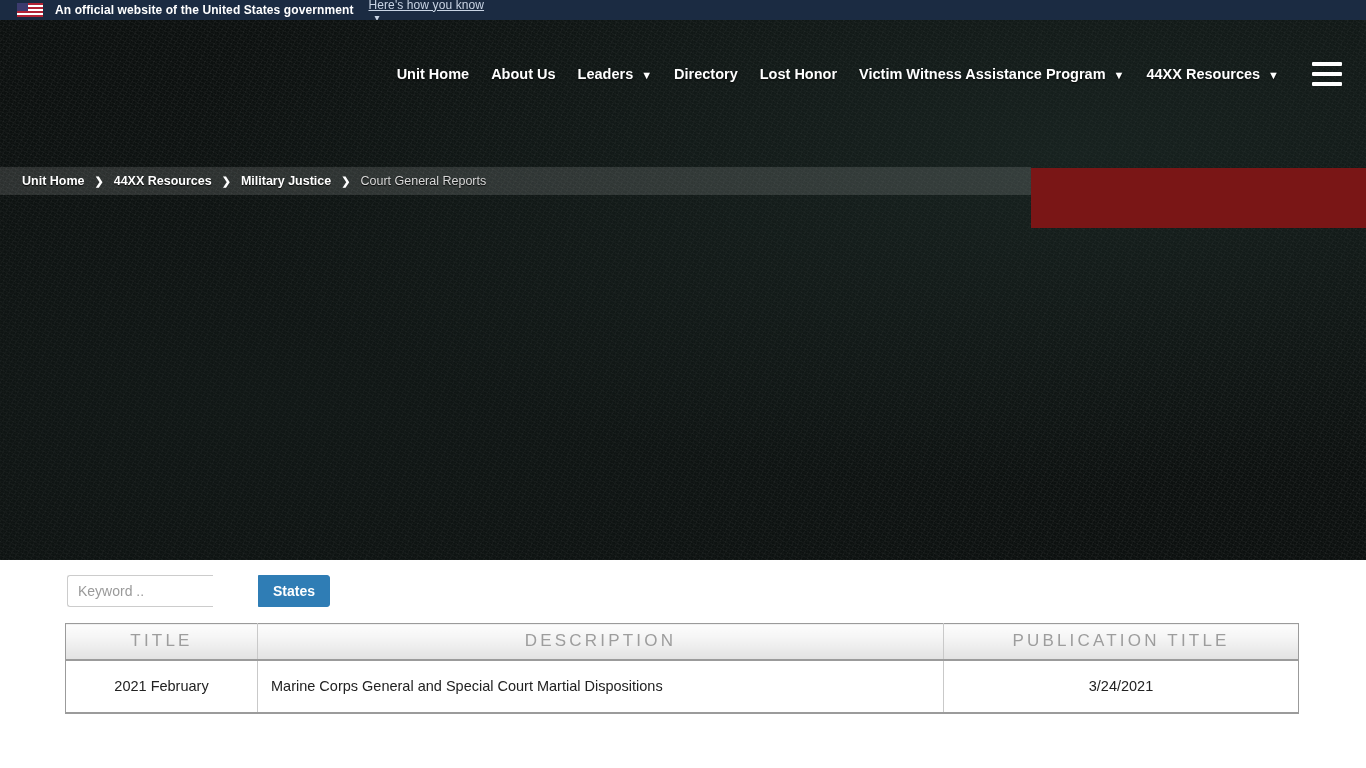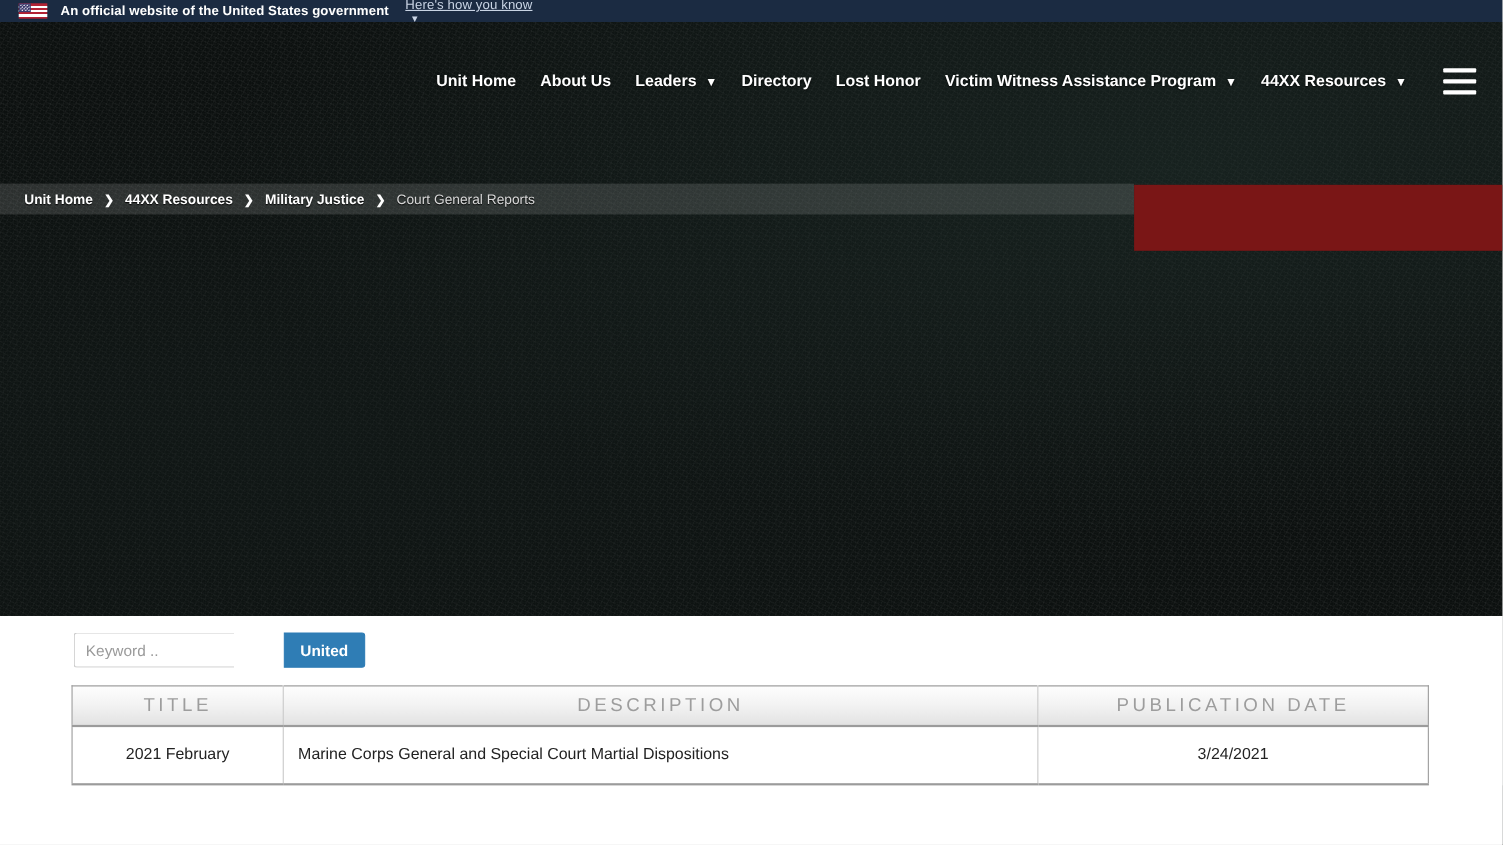--- a/index.html
+++ b/index.html
@@ -322,36 +322,36 @@
   </div>
 
   <div id="red-accent-block"></div>
 </div>
 
 <div id="content-area">
 
   <div id="search-row">
     <div id="search-group">
       <input id="search-input" type="text" placeholder="Keyword .." style="">
-      <button id="search-button">United</button>
+      <button id="search-button">States</button>
     </div>
   </div>
 
   <div id="reports-table-wrap">
     <table id="reports-table">
       <colgroup>
         <col class="col-title">
         <col class="col-desc">
         <col class="col-date">
       </colgroup>
       <thead>
         <tr>
           <th>TITLE</th>
           <th>DESCRIPTION</th>
-          <th>PUBLICATION DATE</th>
+          <th>PUBLICATION TITLE</th>
         </tr>
       </thead>
       <tbody>
         <tr>
           <td class="cell-title">2021 February</td>
           <td class="cell-desc">Marine Corps General and Special Court Martial Dispositions</td>
           <td class="cell-date">3/24/2021</td>
         </tr>
       </tbody>
     </table>

